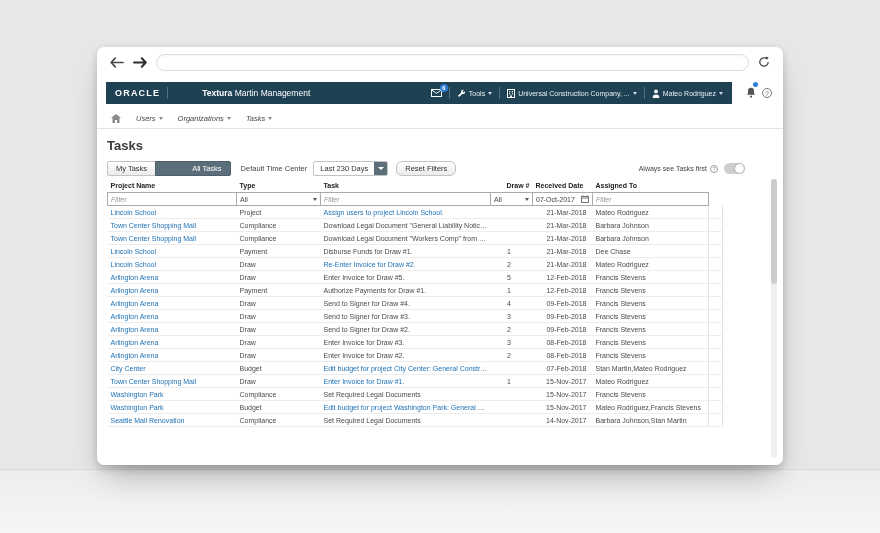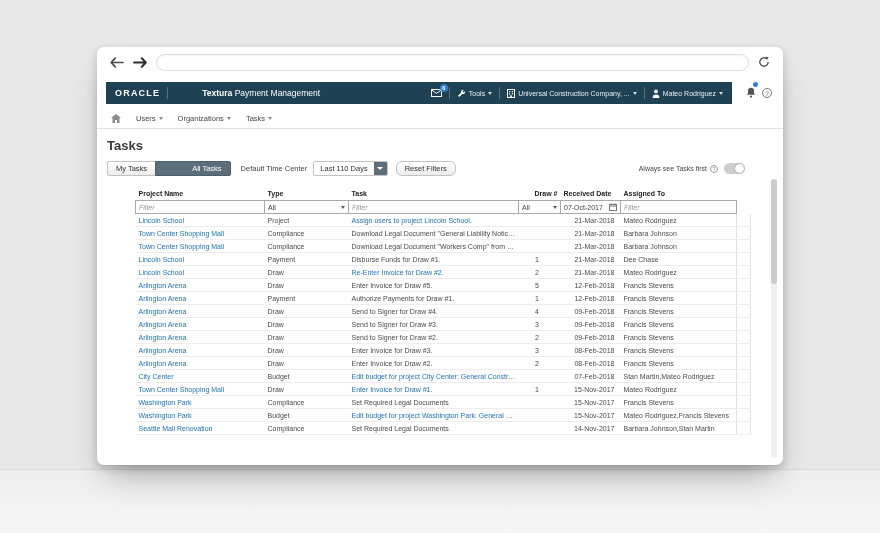--- a/index.html
+++ b/index.html
@@ -36,29 +36,29 @@
              border-top:3px solid #cfd9de; display:inline-block; }
   .header-right { width:42px; display:flex; align-items:center; justify-content:flex-end; gap:6px; padding:0 2px; }
   .help-circle { width:10px; height:10px; border:1px solid #777; border-radius:50%; color:#666;
                  font-size:6.5px; display:flex; align-items:center; justify-content:center; cursor:pointer; }
   .bell-wrap { position:relative; cursor:pointer; }
   .bell-dot { position:absolute; top:-2px; right:-2px; width:5px; height:5px; background:#2f7ed8; border-radius:50%; }
 
   
   .nav-bar { display:flex; align-items:center; gap:15px; height:21px; margin-top:4px;
              padding:0 14px; border-bottom:1px solid #e2e2e2; }
-  .nav-item { display:flex; align-items:center; gap:3px; font-size:7.5px; color:#444; cursor:pointer; }
+  .nav-item { display:flex; align-items:center; gap:3px; font-size:7.5px; color:#444; cursor:pointer;font-style:italic; }
   .caret-g { width:0; height:0; border-left:2.5px solid transparent; border-right:2.5px solid transparent;
              border-top:3px solid #8a8a8a; display:inline-block; }
 
   
   .content { padding:6px 10px 0; }
   h1.page-title { font-size:13px; font-weight:bold; color:#3a3a3a; margin:3px 0 8px; }
 
-  .toolbar { display:flex; align-items:center; font-size:7.5px; color:#444; margin-bottom:12px; }
+  .toolbar { display:flex; align-items:center; font-size:7.5px; color:#444; margin-bottom:4px; }
   .btn { height:15px; display:inline-flex; align-items:center; padding:0 8px; font-size:7.5px; color:#333;
          border:1px solid #c2c2c2; background:linear-gradient(#ffffff,#ececec); border-radius:6px; cursor:pointer; }
   .btn.seg-left { border-radius:2px 0 0 2px; }
   .btn.seg-right { border-radius:0 2px 2px 0; margin-left:-1px; }
   .btn.selected { background:#5b6e7a; color:#fff; border-color:#4d5f6a;padding-left:36px; }
   .tp-label { margin:0 6px 0 10px; }
   .select { display:inline-flex; align-items:stretch; height:15px; border:1px solid #c2c2c2;
             border-radius:2px; background:#fff; overflow:hidden; cursor:pointer; }
   .select .val { display:flex; align-items:center; padding:0 6px; font-size:7.5px; color:#333; }
   .select .drop { width:13px; background:#5b6e7a; display:flex; align-items:center; justify-content:center; }
@@ -68,21 +68,21 @@
   .tspacer { flex:1; }
   .always { display:flex; align-items:center; gap:3px; font-size:7px; color:#444; margin-right:28px; }
   .info-circle { width:8px; height:8px; border:1px solid #9a9a9a; border-radius:50%; color:#888;
                  font-size:5.5px; display:flex; align-items:center; justify-content:center; cursor:pointer; }
   .toggle { position:relative; width:21px; height:11px; border-radius:6px; background:#cfcfcf;
             margin-left:3px; cursor:pointer; }
   .knob { position:absolute; top:1px; right:1px; width:9px; height:9px; border-radius:50%;
           background:#fff; box-shadow:0 0 1.5px rgba(0,0,0,.5); }
 
   
-  table.tasks { border-collapse:collapse; table-layout:fixed; width:615px; font-size:7px;margin-left:28px; }
+  table.tasks { border-collapse:collapse; table-layout:fixed; width:615px; font-size:7px; }
   th { font-size:7px; font-weight:bold; color:#222; text-align:left; padding:2px 3px 3px; height:10px; white-space:nowrap; }
   th.c-draw { text-align:right; }
   td { white-space:nowrap; overflow:hidden; text-overflow:ellipsis; }
   tr.filter-row td { height:13px; padding:0; }
   tr.filter-row td.f-cell { border:1px solid #aaaaaa; }
   .f-input { width:100%; height:100%; border:none; outline:none; background:#fff; font-size:7px;
              padding:0 3px; color:#444; font-family:"Liberation Sans", sans-serif; }
   .f-input::placeholder { font-style:italic; color:#999; }
   .f-select, .f-date { display:flex; align-items:center; justify-content:space-between;
                        height:100%; padding:0 3px; background:#fff; cursor:pointer; color:#444; }
@@ -125,21 +125,21 @@
             <path d="M10.2 6 A4.2 4.2 0 1 1 8.6 2.7" stroke="#4a4a4a" stroke-width="1.3" fill="none"></path>
             <path d="M7.6 0.6 L10.6 1.4 L8.8 3.9 Z" fill="#4a4a4a"></path>
           </svg>
       </span>
     </div>
 
     <div class="header-row">
       <div class="oracle-bar">
         <span class="logo">ORACLE</span>
         <span class="vsep"></span>
-        <span class="product"><b>Textura</b>&nbsp;<span>Payment Management</span></span>
+        <span class="product"><b>Textura</b>&nbsp;<span>Martin Management</span></span>
         <span class="hspacer"></span>
 
         <span class="hdr-item icon-badge">
           <svg width="11" height="8" viewBox="0 0 11 8">
               <rect x="0.5" y="0.5" width="10" height="7" fill="none" stroke="#fff"></rect>
               <path d="M0.5 0.8 L5.5 4.4 L10.5 0.8" fill="none" stroke="#fff"></path>
             </svg>
           <span class="badge">6</span>
         </span>
         <span class="vsep"></span>
@@ -210,21 +210,21 @@
     </div>
 
     <div class="content">
       <h1 class="page-title">Tasks</h1>
 
       <div class="toolbar">
         <span class="btn seg-left">My Tasks</span>
         <span class="btn seg-right selected">All Tasks</span>
         <span class="tp-label">Default Time Center</span>
         <span class="select">
-          <span class="val">Last 110 Days</span>
+          <span class="val">Last 230 Days</span>
           <span class="drop">
               <span class="caret-white-sm"></span>
             </span>
         </span>
         <span class="btn reset">Reset Filters</span>
         <span class="tspacer"></span>
         <span class="always">
           <span>Always see Tasks first</span>
           <span class="info-circle">?</span>
           <span class="toggle">

